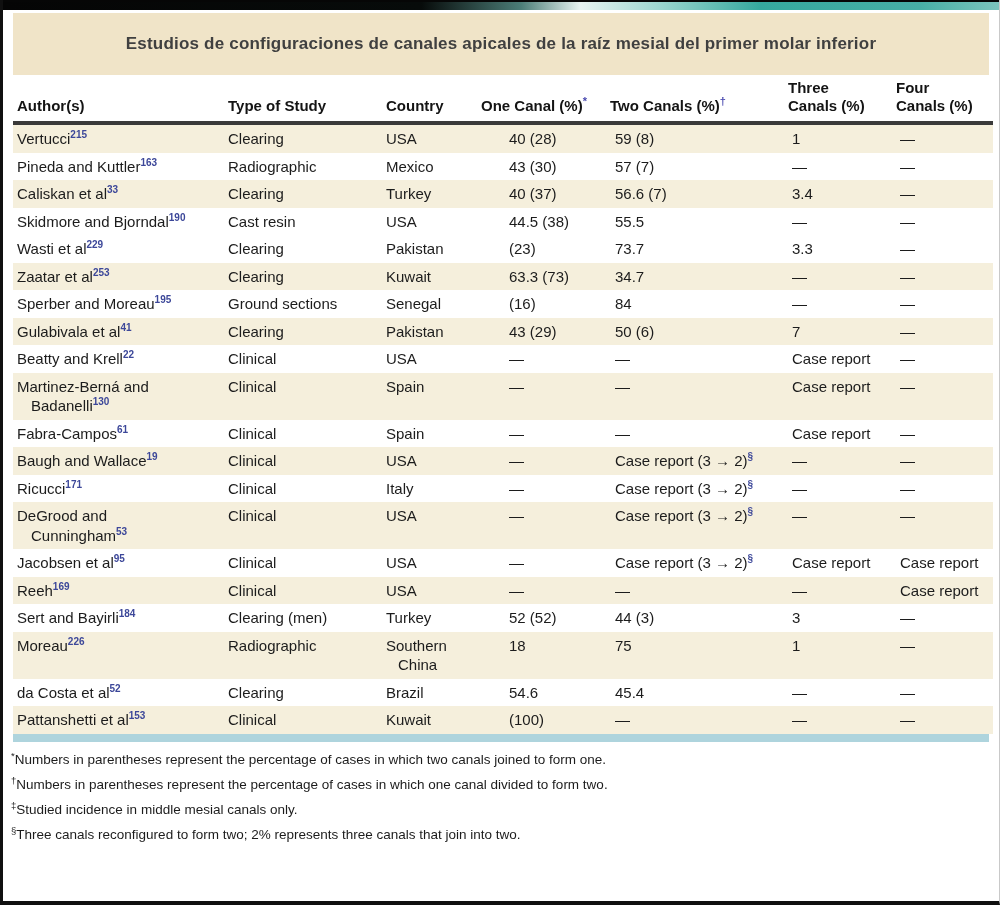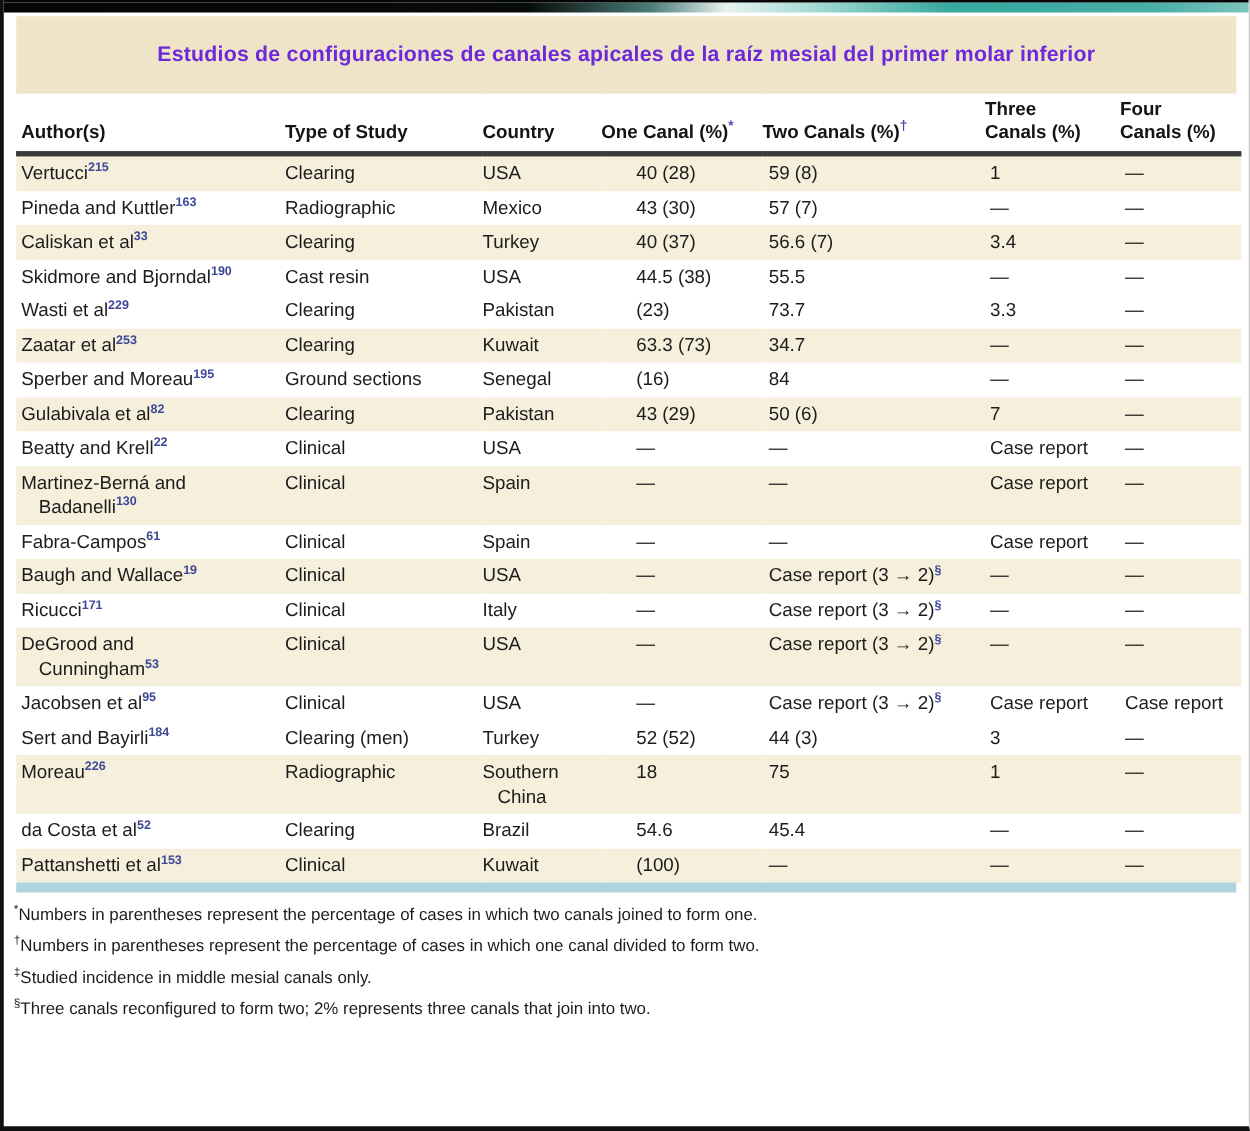--- a/index.html
+++ b/index.html
@@ -1,21 +1,21 @@
 <!DOCTYPE html>
 <html><head>
 <meta charset="utf-8">
 <style>
   html,body{margin:0;padding:0;background:#ffffff;}
   body{width:1000px;height:905px;font-family:"Liberation Sans",sans-serif;-webkit-font-smoothing:antialiased;}
   .frame{box-sizing:border-box;width:1000px;height:905px;border-left:3px solid #101010;border-right:1px solid #c9c9c9;border-bottom:4px solid #101010;overflow:hidden;background:#ffffff;}
   .top-band{height:10px;border-top:2px solid #060606;box-sizing:border-box;
     background:linear-gradient(to right,#050505 0%,#070b0a 42%,#4b7d77 52%,#e7f3f1 58%,#9bd6cf 66%,#35a89e 76%,#47aea6 92%,#7cc4bd 100%);}
   .title-band{margin:3px 10px 0 10px;height:62px;background:#f0e4c8;display:flex;align-items:center;justify-content:center;}
-  .title-band h1{margin:16px;font-size:17px;font-weight:bold;color:#6d28d9;letter-spacing:.2px;text-align:center;}
+  .title-band h1{margin:16px;font-size:17px;font-weight:bold;color:#404040;letter-spacing:.2px;text-align:center;}
   table{border-collapse:collapse;table-layout:fixed;width:980px;margin:0 10px;}
   thead tr{border-bottom:4px solid #3a3a3a;background:#ffffff;}
   th{text-align:left;vertical-align:bottom;font-size:15px;font-weight:bold;color:#141414;padding:4px 0 6px 0;line-height:18px;margin-top:20px;}
   th.c-author{padding-left:4px;}
   td{font-size:15px;color:#1c1c1c;vertical-align:top;padding:4px 2px 4px 0;line-height:19.5px;}
   td.c-author{padding-left:4px;}
   td.c-one{padding-left:28px;}
   td.c-two{padding-left:5px;}
   td.c-three{padding-left:4px;}
   td.c-four{padding-left:4px;}
@@ -134,21 +134,21 @@
         <tr>
           <td class="c-author"><span>Sperber and Moreau</span><sup>195</sup></td>
           <td class="c-type"><span>Ground sections</span></td>
           <td class="c-country"><span>Senegal</span></td>
           <td class="c-one"><span>(16)</span></td>
           <td class="c-two"><span>84</span><sup></sup></td>
           <td class="c-three"><span>—</span></td>
           <td class="c-four"><span>—</span></td>
         </tr>
         <tr class="stripe">
-          <td class="c-author"><span>Gulabivala et al</span><sup>82</sup></td>
+          <td class="c-author"><span>Gulabivala et al</span><sup>41</sup></td>
           <td class="c-type"><span>Clearing</span></td>
           <td class="c-country"><span>Pakistan</span></td>
           <td class="c-one"><span>43 (29)</span></td>
           <td class="c-two"><span>50 (6)</span><sup></sup></td>
           <td class="c-three"><span>7</span></td>
           <td class="c-four"><span>—</span></td>
         </tr>
         <tr>
           <td class="c-author"><span>Beatty and Krell</span><sup>22</sup></td>
           <td class="c-type"><span>Clinical</span></td>
@@ -203,20 +203,29 @@
           <td class="c-three"><span>—</span></td>
           <td class="c-four"><span>—</span></td>
         </tr>
         <tr>
           <td class="c-author"><span>Jacobsen et al</span><sup>95</sup></td>
           <td class="c-type"><span>Clinical</span></td>
           <td class="c-country"><span>USA</span></td>
           <td class="c-one"><span>—</span></td>
           <td class="c-two"><span>Case report (3 → 2)</span><sup>§</sup></td>
           <td class="c-three"><span>Case report</span></td>
+          <td class="c-four"><span>Case report</span></td>
+        </tr>
+        <tr class="stripe">
+          <td class="c-author"><span>Reeh</span><sup>169</sup></td>
+          <td class="c-type"><span>Clinical</span></td>
+          <td class="c-country"><span>USA</span></td>
+          <td class="c-one"><span>—</span></td>
+          <td class="c-two"><span>—</span><sup></sup></td>
+          <td class="c-three"><span>—</span></td>
           <td class="c-four"><span>Case report</span></td>
         </tr>
         <tr>
           <td class="c-author"><span>Sert and Bayirli</span><sup>184</sup></td>
           <td class="c-type"><span>Clearing (men)</span></td>
           <td class="c-country"><span>Turkey</span></td>
           <td class="c-one"><span>52 (52)</span></td>
           <td class="c-two"><span>44 (3)</span><sup></sup></td>
           <td class="c-three"><span>3</span></td>
           <td class="c-four"><span>—</span></td>

